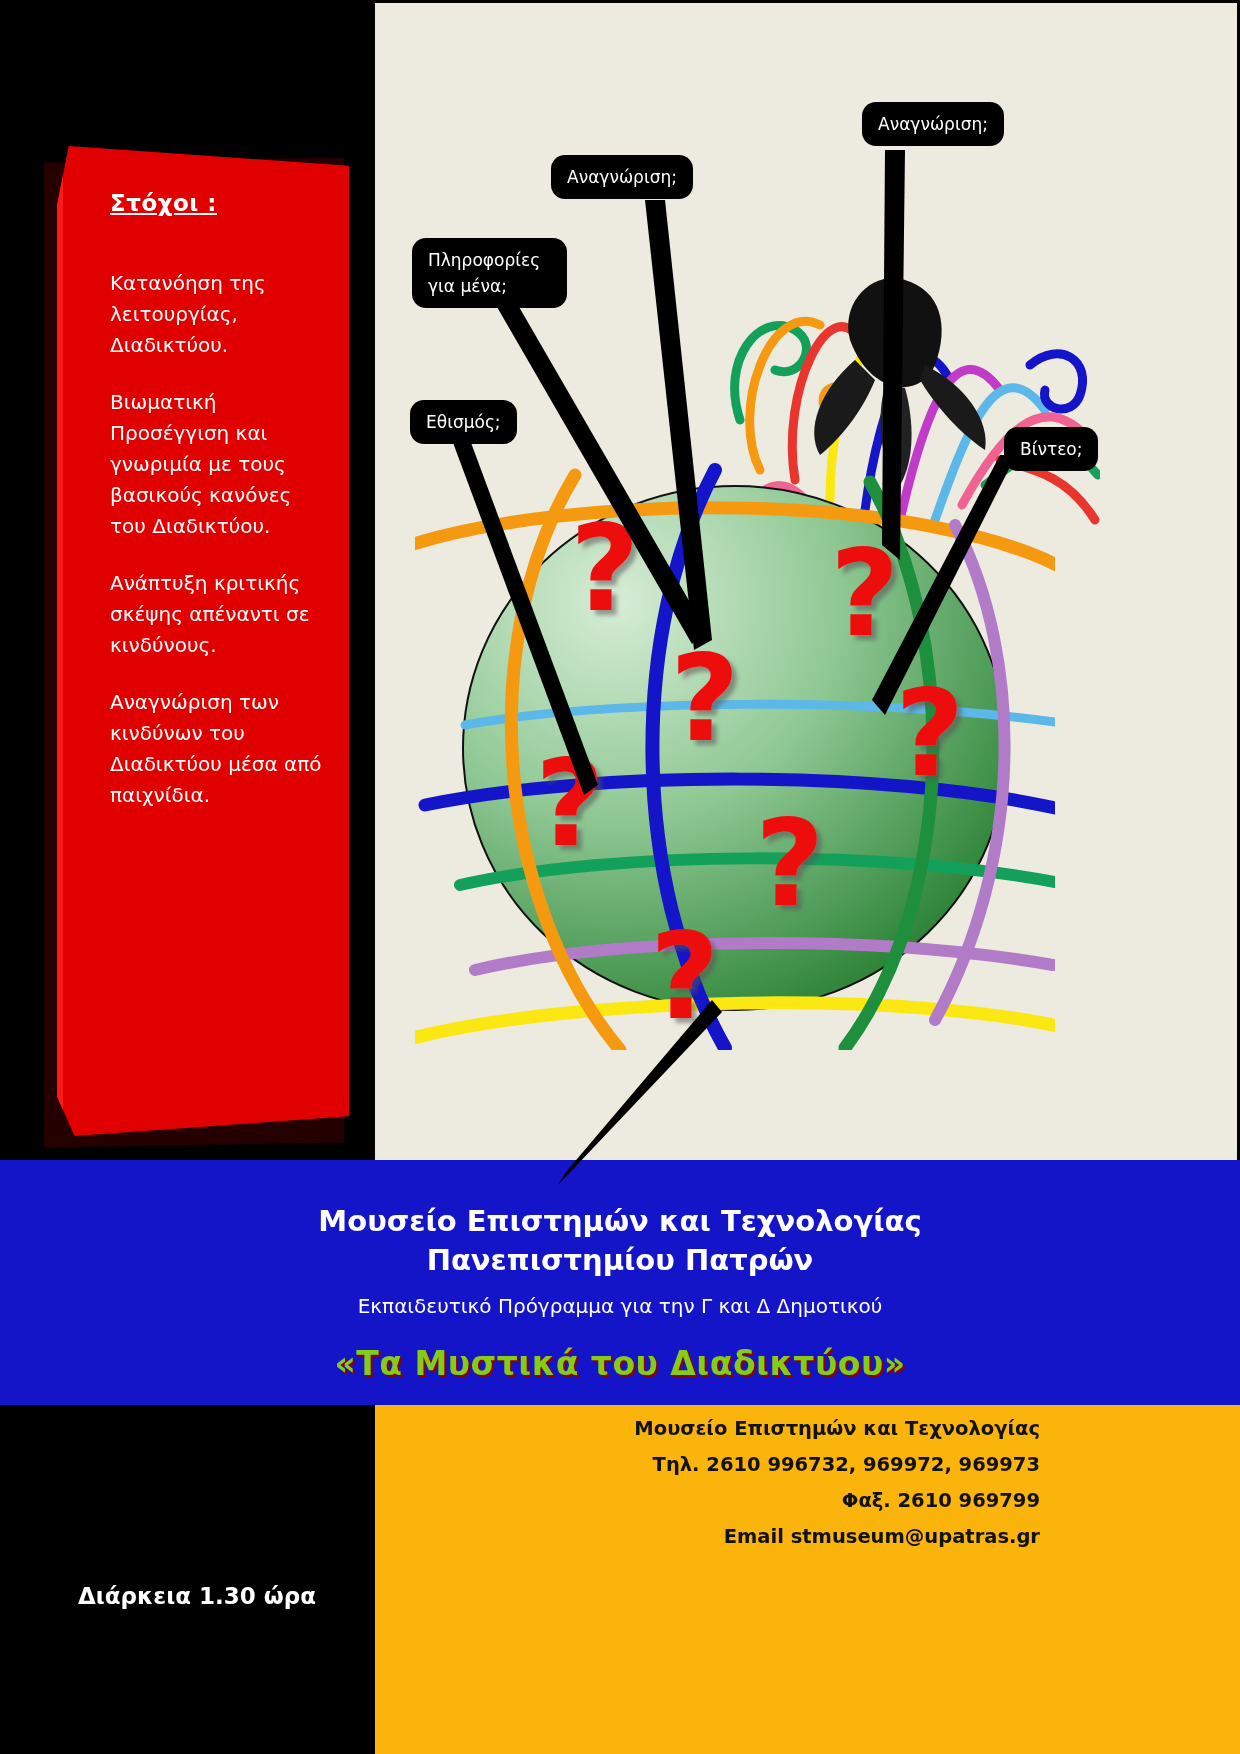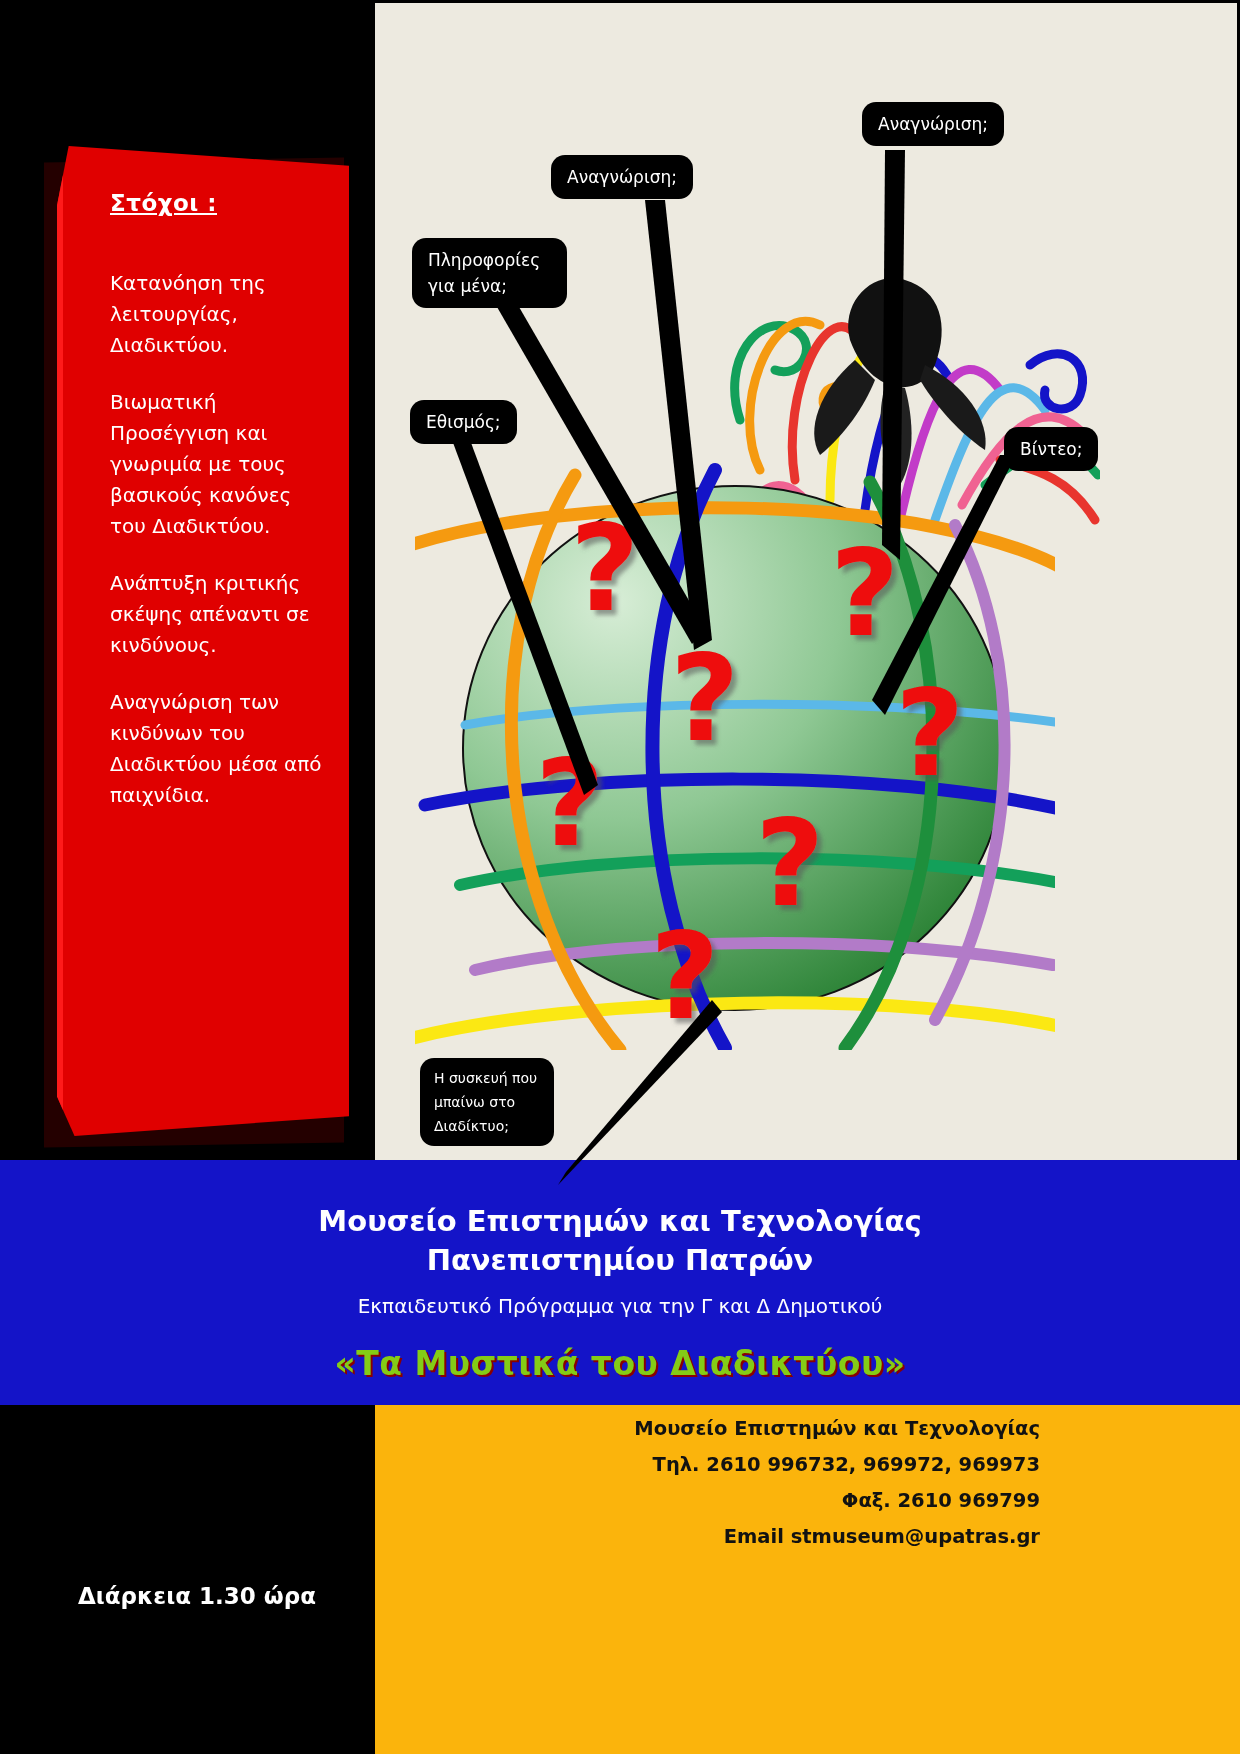--- a/index.html
+++ b/index.html
@@ -206,23 +206,20 @@
       </g>
     </svg>
   </div>
 
   <div class="bub" style="left:862px;top:102px;">Αναγνώριση;</div>
   <div class="bub" style="left:551px;top:155px;">Αναγνώριση;</div>
   <div class="bub" style="left:412px;top:238px;width:155px;">Πληροφορίες
 για μένα;</div>
   <div class="bub" style="left:410px;top:400px;">Εθισμός;</div>
   <div class="bub" style="left:1004px;top:427px;">Βίντεο;</div>
-  <div class="bub small" style="left:420px;top:1058px;width:134px;">Η συσκευή που
-μπαίνω  στο
-Διαδίκτυο;</div>
 
   <div class="blue-band">
     <div class="mus-title">
       <div>Μουσείο  Επιστημών και Τεχνολογίας</div>
       <div>Πανεπιστημίου Πατρών</div>
     </div>
     <div class="mus-sub">Εκπαιδευτικό Πρόγραμμα για την Γ και Δ Δημοτικού</div>
     <div class="mus-big">«Τα Μυστικά του Διαδικτύου»</div>
   </div>
 

